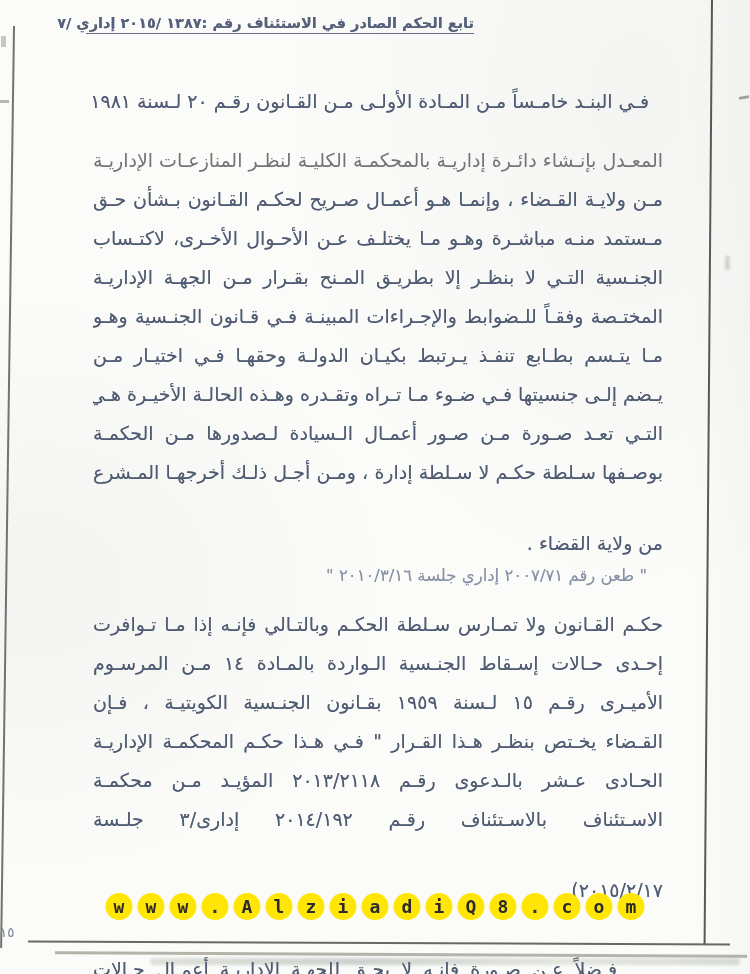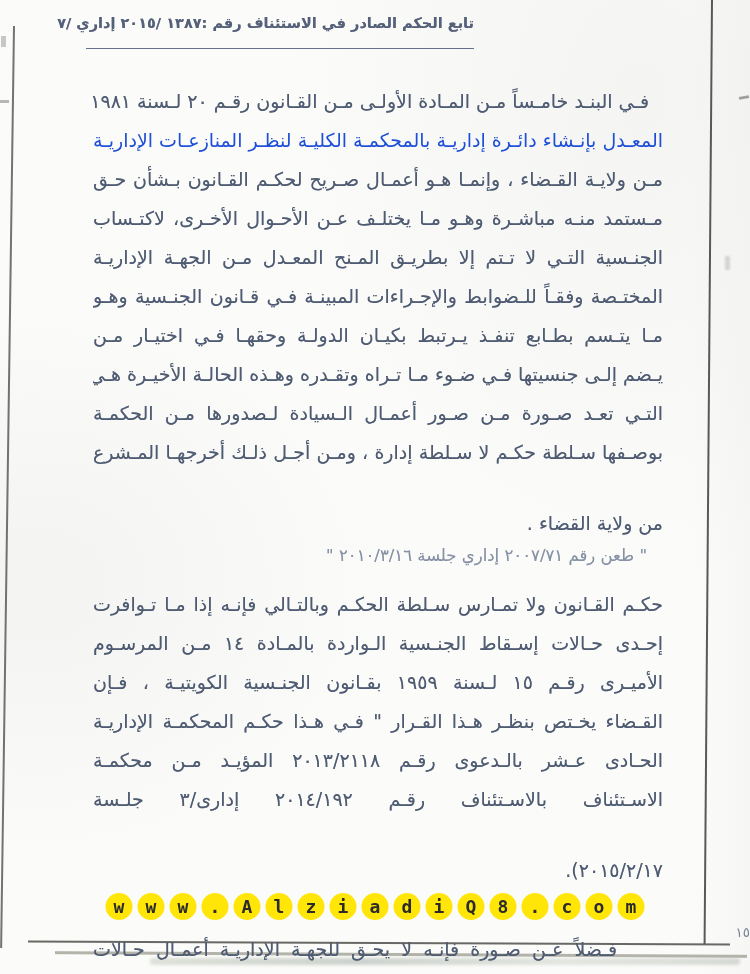--- a/index.html
+++ b/index.html
@@ -51,21 +51,21 @@
   .artifact.a2{left:0;top:100px;width:9px;height:3px;opacity:.6;}
   .artifact.a3{left:1px;top:36px;width:5px;height:11px;opacity:.45;filter:blur(.7px);}
   .artifact.a4{left:725px;top:256px;width:5px;height:14px;opacity:.3;filter:blur(1px);}
 
   
   .doc-header{
     position:absolute;left:86px;top:15px;width:388px;
     direction:rtl;text-align:right;
     font-size:14.5px;font-weight:bold;color:#55607a;
     border-bottom:1.5px solid #66708a;
-    padding-bottom:17px;
+    padding-bottom:2px;
     text-shadow:0 0 .5px rgba(85,96,122,.6);
     white-space:nowrap;
   }
 
   
   .doc-body{
     position:absolute;top:42px;right:87px;width:570px;
     direction:rtl;
     color:#4e5b72;
     font-size:19px;
@@ -76,21 +76,21 @@
   .doc-body > .paragraph:last-child{margin-top:12px;}
   .text-line{
     height:39px;line-height:39px;
     text-align:justify;text-align-last:justify;
     white-space:nowrap;
     overflow:hidden;
   }
   .paragraph .text-line.first{padding-right:46px;margin-top:40px;}
   .doc-body > .paragraph:first-child .text-line.first{padding-right:14px;}
   .text-line.last{text-align-last:right;margin-top:32px;}
-  .text-line.faded{color:#1d4ed8;text-shadow:none;}
+  .text-line.faded{color:#737373;text-shadow:none;margin-top:20px;}
   .citation-line{
     margin:-2px 0 14px;height:30px;line-height:30px;
     text-align:right;padding-right:16px;
     font-size:16.5px;color:#8691a6;
     text-shadow:0 0 .5px rgba(134,145,166,.5);
   }
 
   
   .watermark{
     position:absolute;top:893px;left:50%;transform:translateX(-50%);
@@ -99,21 +99,21 @@
   .wm-char{
     display:inline-block;width:27px;height:27px;line-height:27px;
     background:#ffe606;border-radius:50%;
     text-align:center;
     font-family:"DejaVu Sans Mono",monospace;
     font-weight:bold;font-size:18px;color:#2b2b2b;
   }
 
   .page-number{
     position:absolute;top:924px;left:0;width:750px;
-    text-align:right;font-size:13.5px;color:#7c8598;z-index:4;
+    text-align:left;font-size:13.5px;color:#7c8598;z-index:4;
   }
 </style>
 </head>
 <body>
 
 <div class="page">
   <div class="scan-shade"></div>
 
   <div class="border-left"></div>
   <div class="border-right"></div>
@@ -126,21 +126,21 @@
   <div class="artifact a4"></div>
 
   <div class="doc-header">تابع الحكم الصادر في الاستئناف رقم :١٣٨٧ /٢٠١٥ إداري /٧</div>
 
   <div class="doc-body">
       <div class="paragraph">
         <div class="text-line first">فـي البنـد خامـساً مـن المـادة الأولـى مـن القـانون رقـم ٢٠ لـسنة ١٩٨١</div>
         <div class="text-line faded">المعـدل بإنـشاء دائـرة إداريـة بالمحكمـة الكليـة لنظـر المنازعـات الإداريـة</div>
         <div class="text-line">مـن ولايـة القـضاء ، وإنمـا هـو أعمـال صـريح لحكـم القـانون بـشأن حـق</div>
         <div class="text-line">مـستمد منـه مباشـرة وهـو مـا يختلـف عـن الأحـوال الأخـرى، لاكتـساب</div>
-        <div class="text-line">الجنـسية التـي لا تـتم إلا بطريـق المـنح المعـدل مـن الجهـة الإداريـة</div>
+        <div class="text-line">الجنـسية التـي لا بنظـر إلا بطريـق المـنح بقـرار مـن الجهـة الإداريـة</div>
         <div class="text-line">المختـصة وفقـاً للـضوابط والإجـراءات المبينـة فـي قـانون الجنـسية وهـو</div>
         <div class="text-line">مـا يتـسم بطـابع تنفـذ يـرتبط بكيـان الدولـة وحقهـا فـي اختيـار مـن</div>
         <div class="text-line">يـضم إلـى جنسيتها فـي ضـوء مـا تـراه وتقـدره وهـذه الحالـة الأخيـرة هـي</div>
         <div class="text-line">التـي تعـد صـورة مـن صـور أعمـال الـسيادة لـصدورها مـن الحكمـة</div>
         <div class="text-line">بوصـفها سـلطة حكـم لا سـلطة إدارة ، ومـن أجـل ذلـك أخرجهـا المـشرع</div>
         <div class="text-line last">من ولاية القضاء .</div>
       </div>
       <div class="citation-line">" طعن رقم ٢٠٠٧/٧١ إداري جلسة ٢٠١٠/٣/١٦ "</div>
       <div class="paragraph">
         <div class="text-line">حكـم القـانون ولا تمـارس سـلطة الحكـم وبالتـالي فإنـه إذا مـا تـوافرت</div>

